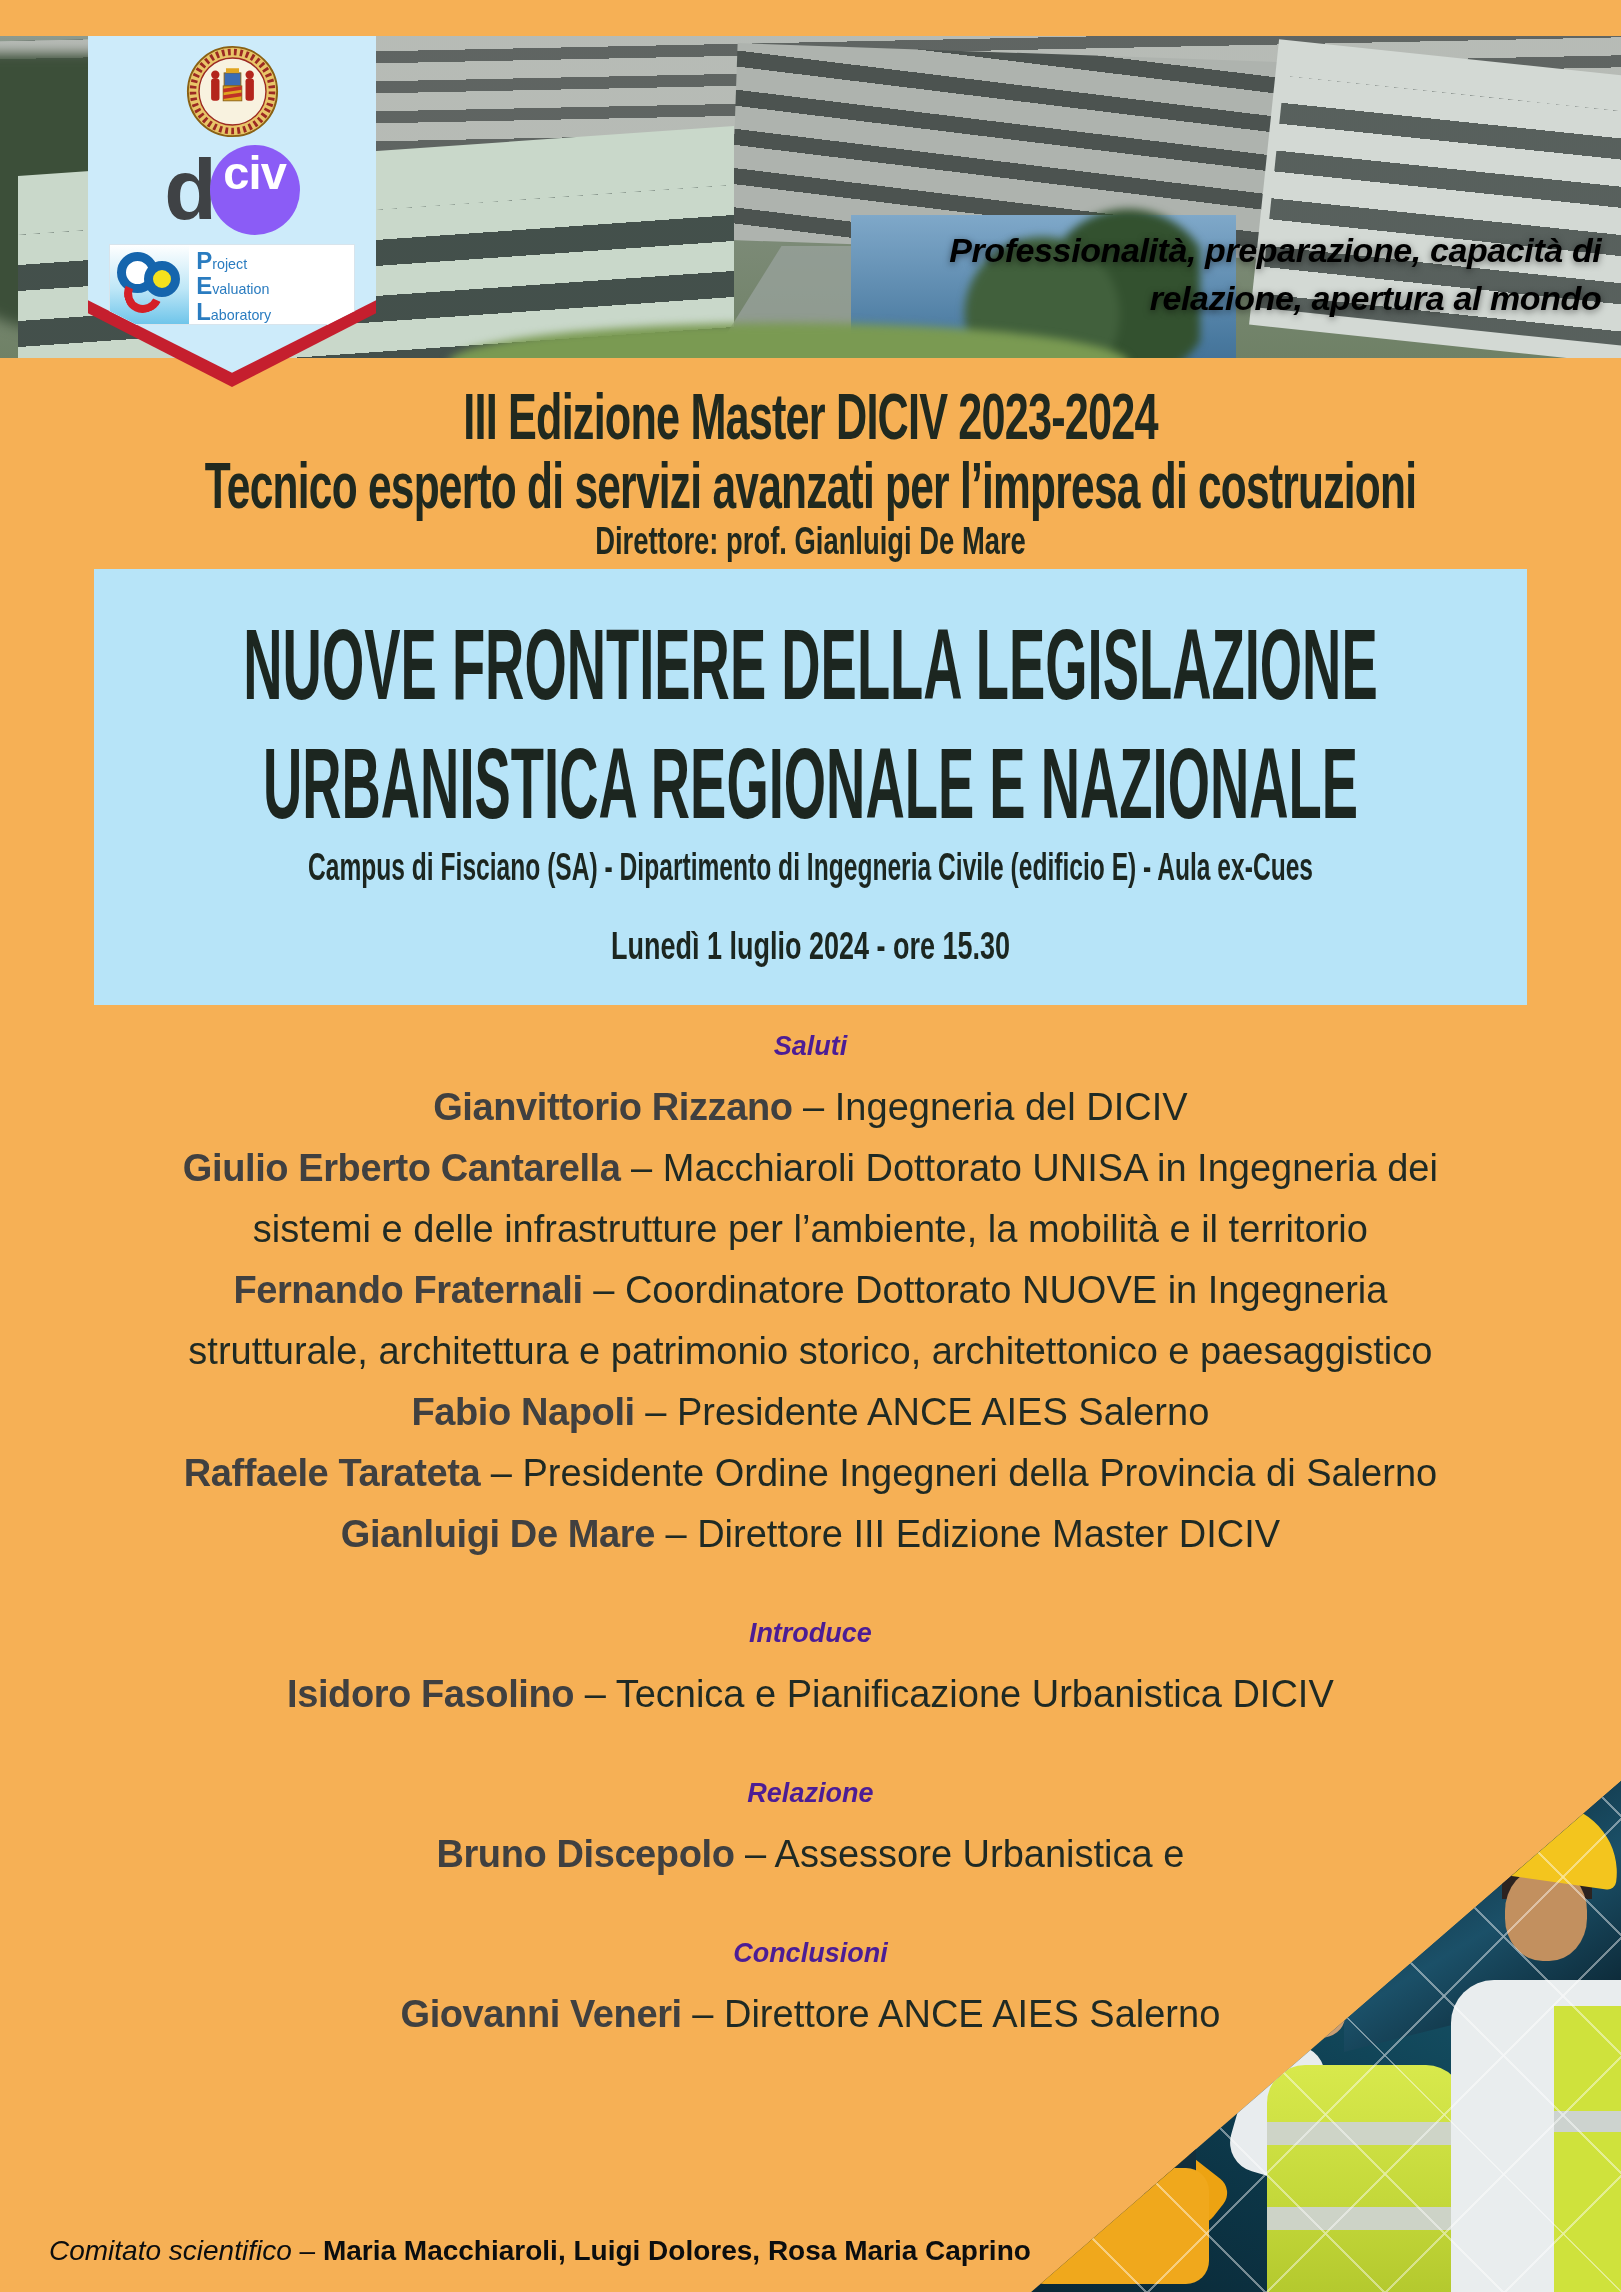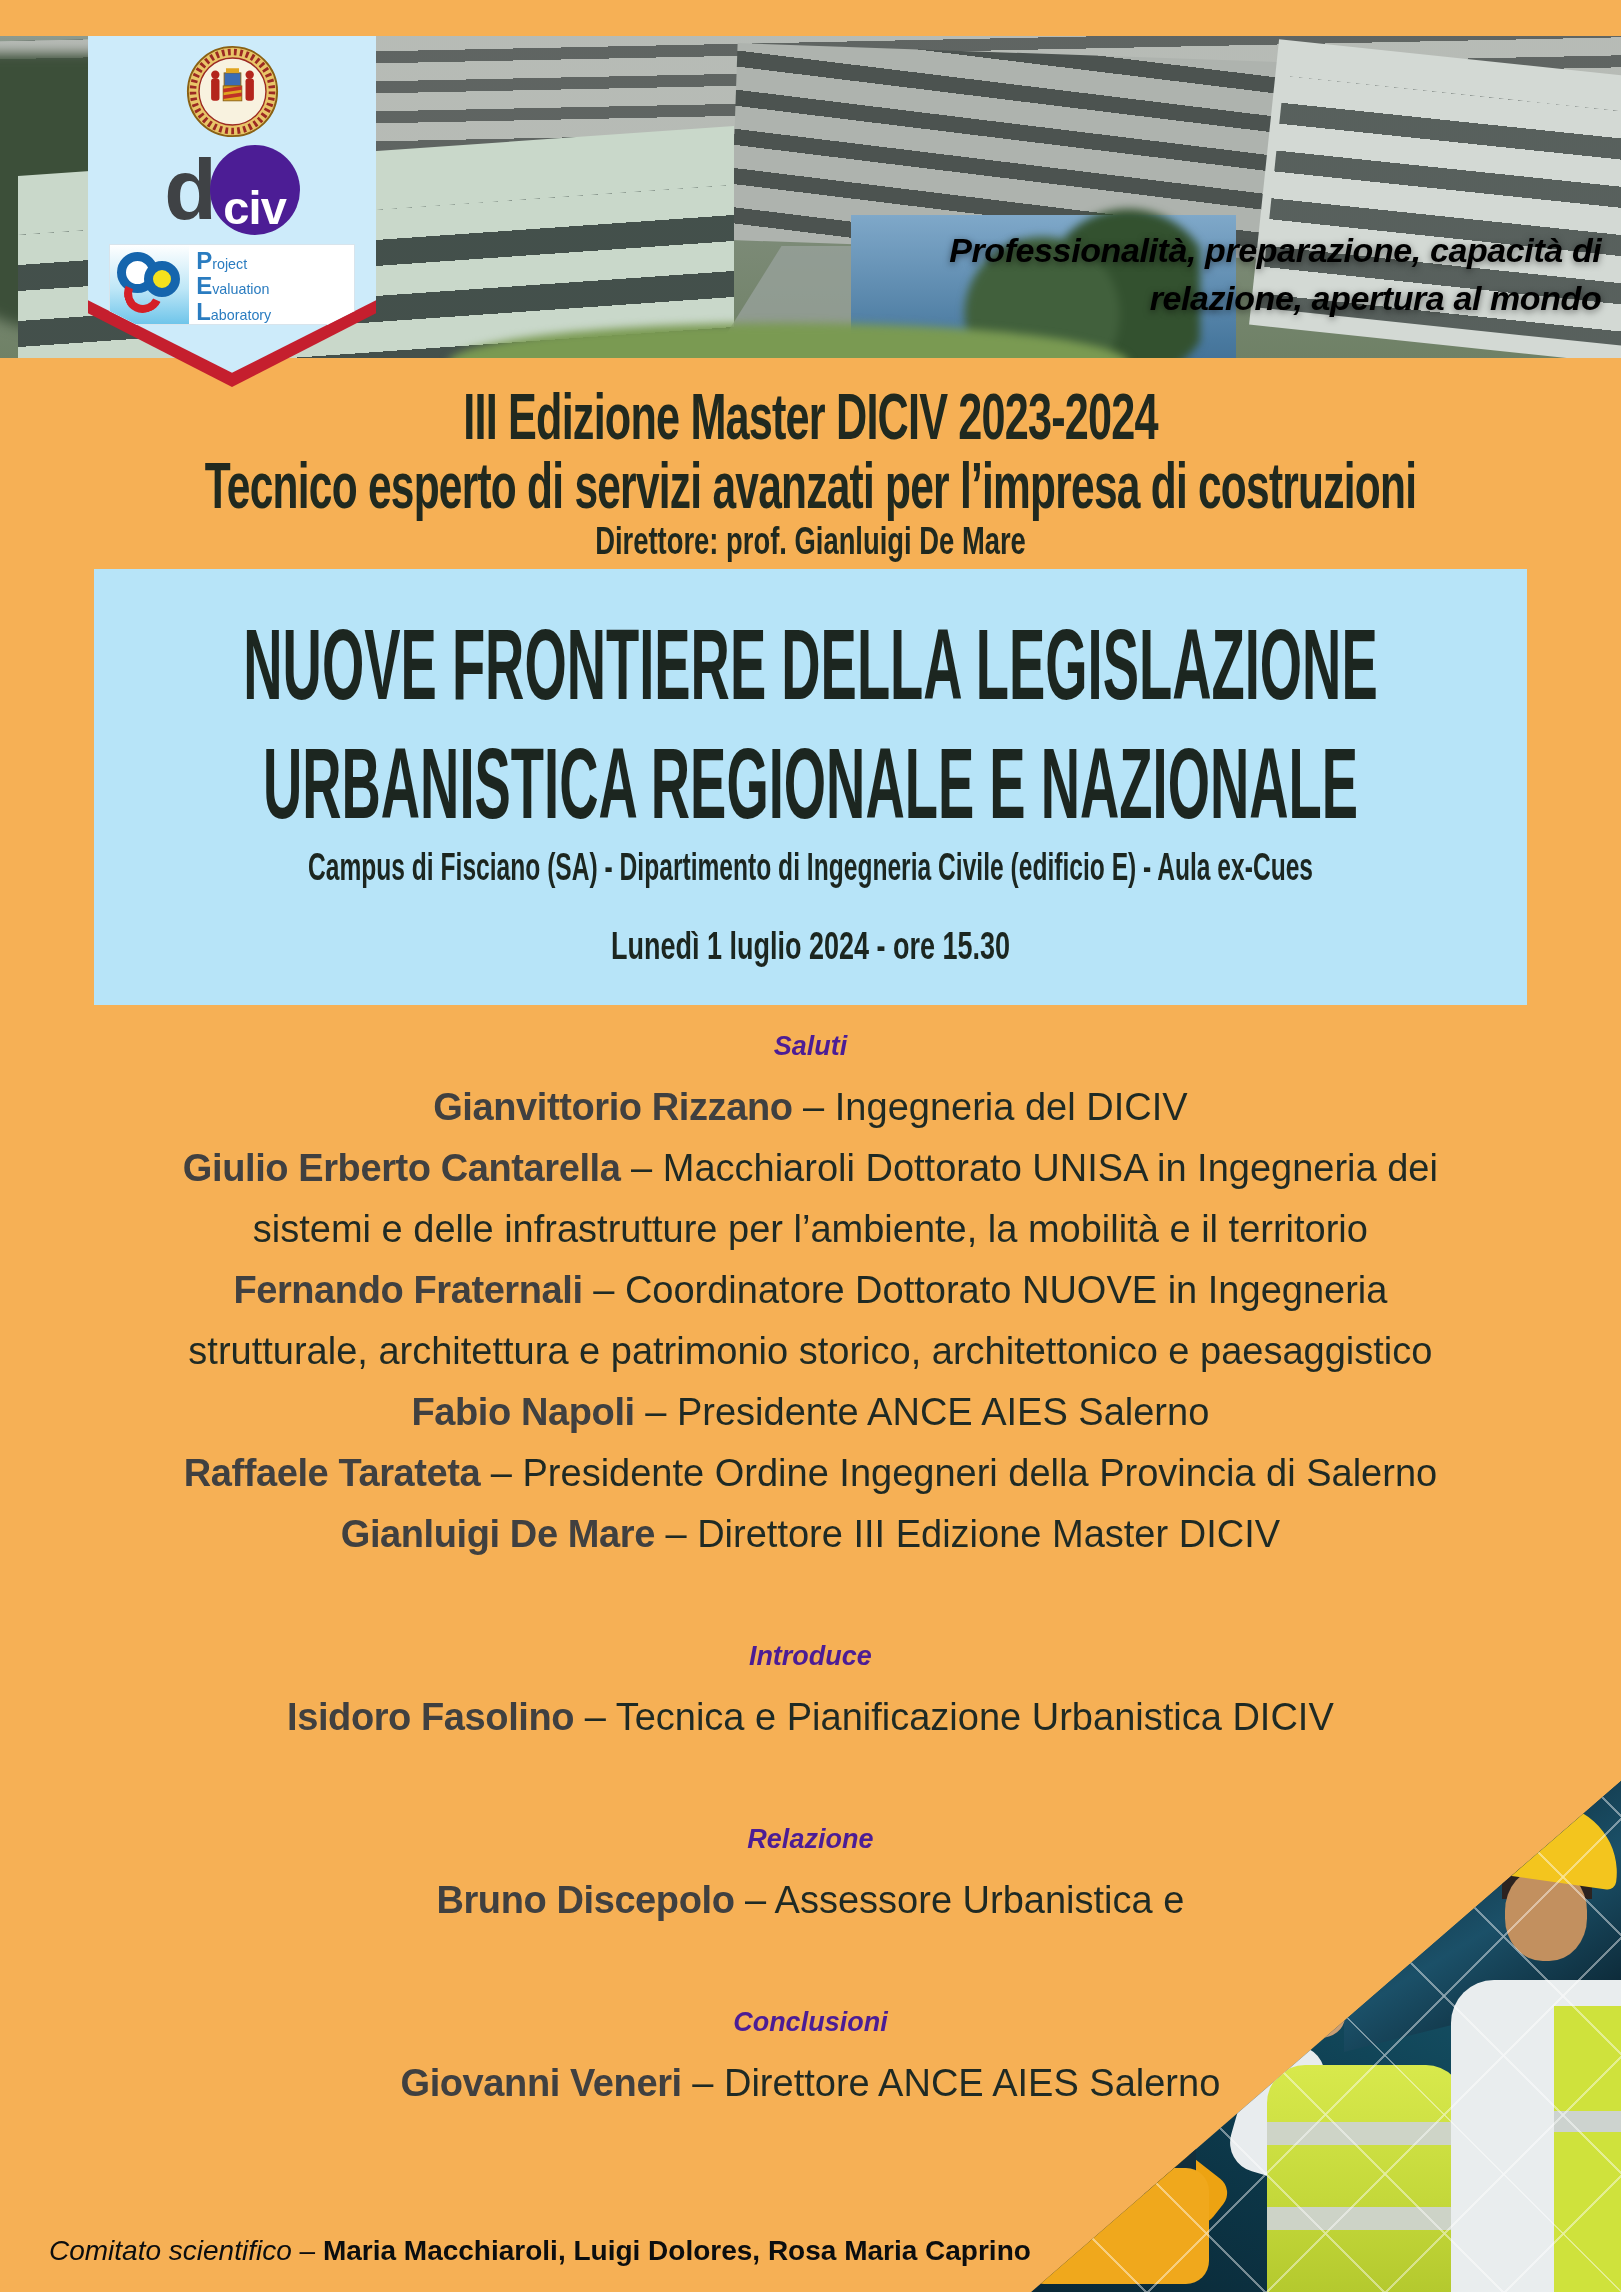--- a/index.html
+++ b/index.html
@@ -35,22 +35,22 @@
 
   
   .badge{position:absolute;left:88px;top:36px;width:288px;height:351px;
          clip-path:polygon(0 0,100% 0,100% 79%,50% 100%,0 79%);background:#C51F2E;}
   .badge-inner{position:absolute;left:0;top:0;right:0;bottom:14.3px;
          clip-path:polygon(0 0,100% 0,100% 78.5%,50% 100%,0 78.5%);background:#CDEBFA;
          display:flex;flex-direction:column;align-items:center;}
   .seal{margin-top:9px;width:93px;height:93px;}
   .dciv{display:flex;align-items:center;margin-top:5.4px;height:93px;}
   .dciv .d{font-size:86px;font-weight:700;color:#3f4245;line-height:81px;}
-  .civ-circle{width:90px;height:90px;margin-left:-7.2px;border-radius:50%;background:#4c1d95;
-         display:flex;align-items:flex-end;justify-content:center;}
+  .civ-circle{width:90px;height:90px;margin-left:-7.2px;border-radius:50%;background:#8b5cf6;
+         display:flex;align-items:flex-start;justify-content:center;}
   .civ-circle span{color:#fff;font-weight:800;font-size:47px;letter-spacing:-0.9px;}
   .pel{margin-top:7.2px;width:244px;height:79px;background:#fff;display:flex;border:0.9px solid #d8e4ec;}
   .pel-mark{position:relative;width:79px;height:79px;overflow:hidden;
          background:linear-gradient(180deg,#ffffff 0%,#bfe7f7 55%,#6fc5ea 100%);}
   .pel-mark i{position:absolute;border-radius:50%;}
   .ring1{left:7.2px;top:7.2px;width:23px;height:23px;border:9.9px solid #1565ad;background:#fff;}
   .ring2{left:34px;top:16px;width:18px;height:18px;border:9px solid #1565ad;background:#f5e11c;}
   .ring3{left:14.3px;top:30px;width:21.5px;height:21.5px;border:8px solid transparent;border-bottom-color:#d42027;border-left-color:#d42027;transform:rotate(-20deg);}
   .pel-text{flex:1;padding:5.4px 3.6px 0 7.2px;color:#2a7cc0;text-align:left;line-height:22.4px;font-size:14.3px;}
   .pel-text .cap{font-size:24px;font-weight:600;}
@@ -71,21 +71,21 @@
   .event-box div{position:absolute;left:0;width:100%;text-align:center;white-space:nowrap;color:#1C2620;font-weight:800;}
   .etitle{font-size:64px;letter-spacing:0;transform:scale(.85,1.55);transform-origin:50% 0;}
   .etitle.l1{top:39px;}
   .etitle.l2{top:158px;}
   .eloc{top:276px;font-size:30px;transform:scale(.82,1.3);transform-origin:50% 0;}
   .edate{top:355px;font-size:30px;transform:scale(.9,1.3);transform-origin:50% 0;}
 
   
   .program{position:absolute;left:22.4px;top:1016px;width:1576px;text-align:center;
            font-size:38px;line-height:61px;color:#1F2A24;}
-  .program .section + .section{margin-top:61px;}
+  .program .section + .section{margin-top:38px;}
   .program .heading{font-style:italic;font-size:27px;font-weight:700;color:#4c1d95;}
   .program .sp-name{font-weight:700;letter-spacing:-0.4px;color:#404040;}
 
   
   .footer{position:absolute;left:49px;top:2235px;font-size:28px;color:#0C0E0F;}
   .f-label{font-style:italic;font-weight:400;}
   .f-names{font-weight:700;}
 
   
   .photo-corner{position:absolute;right:0;bottom:0;width:591px;height:512px;

